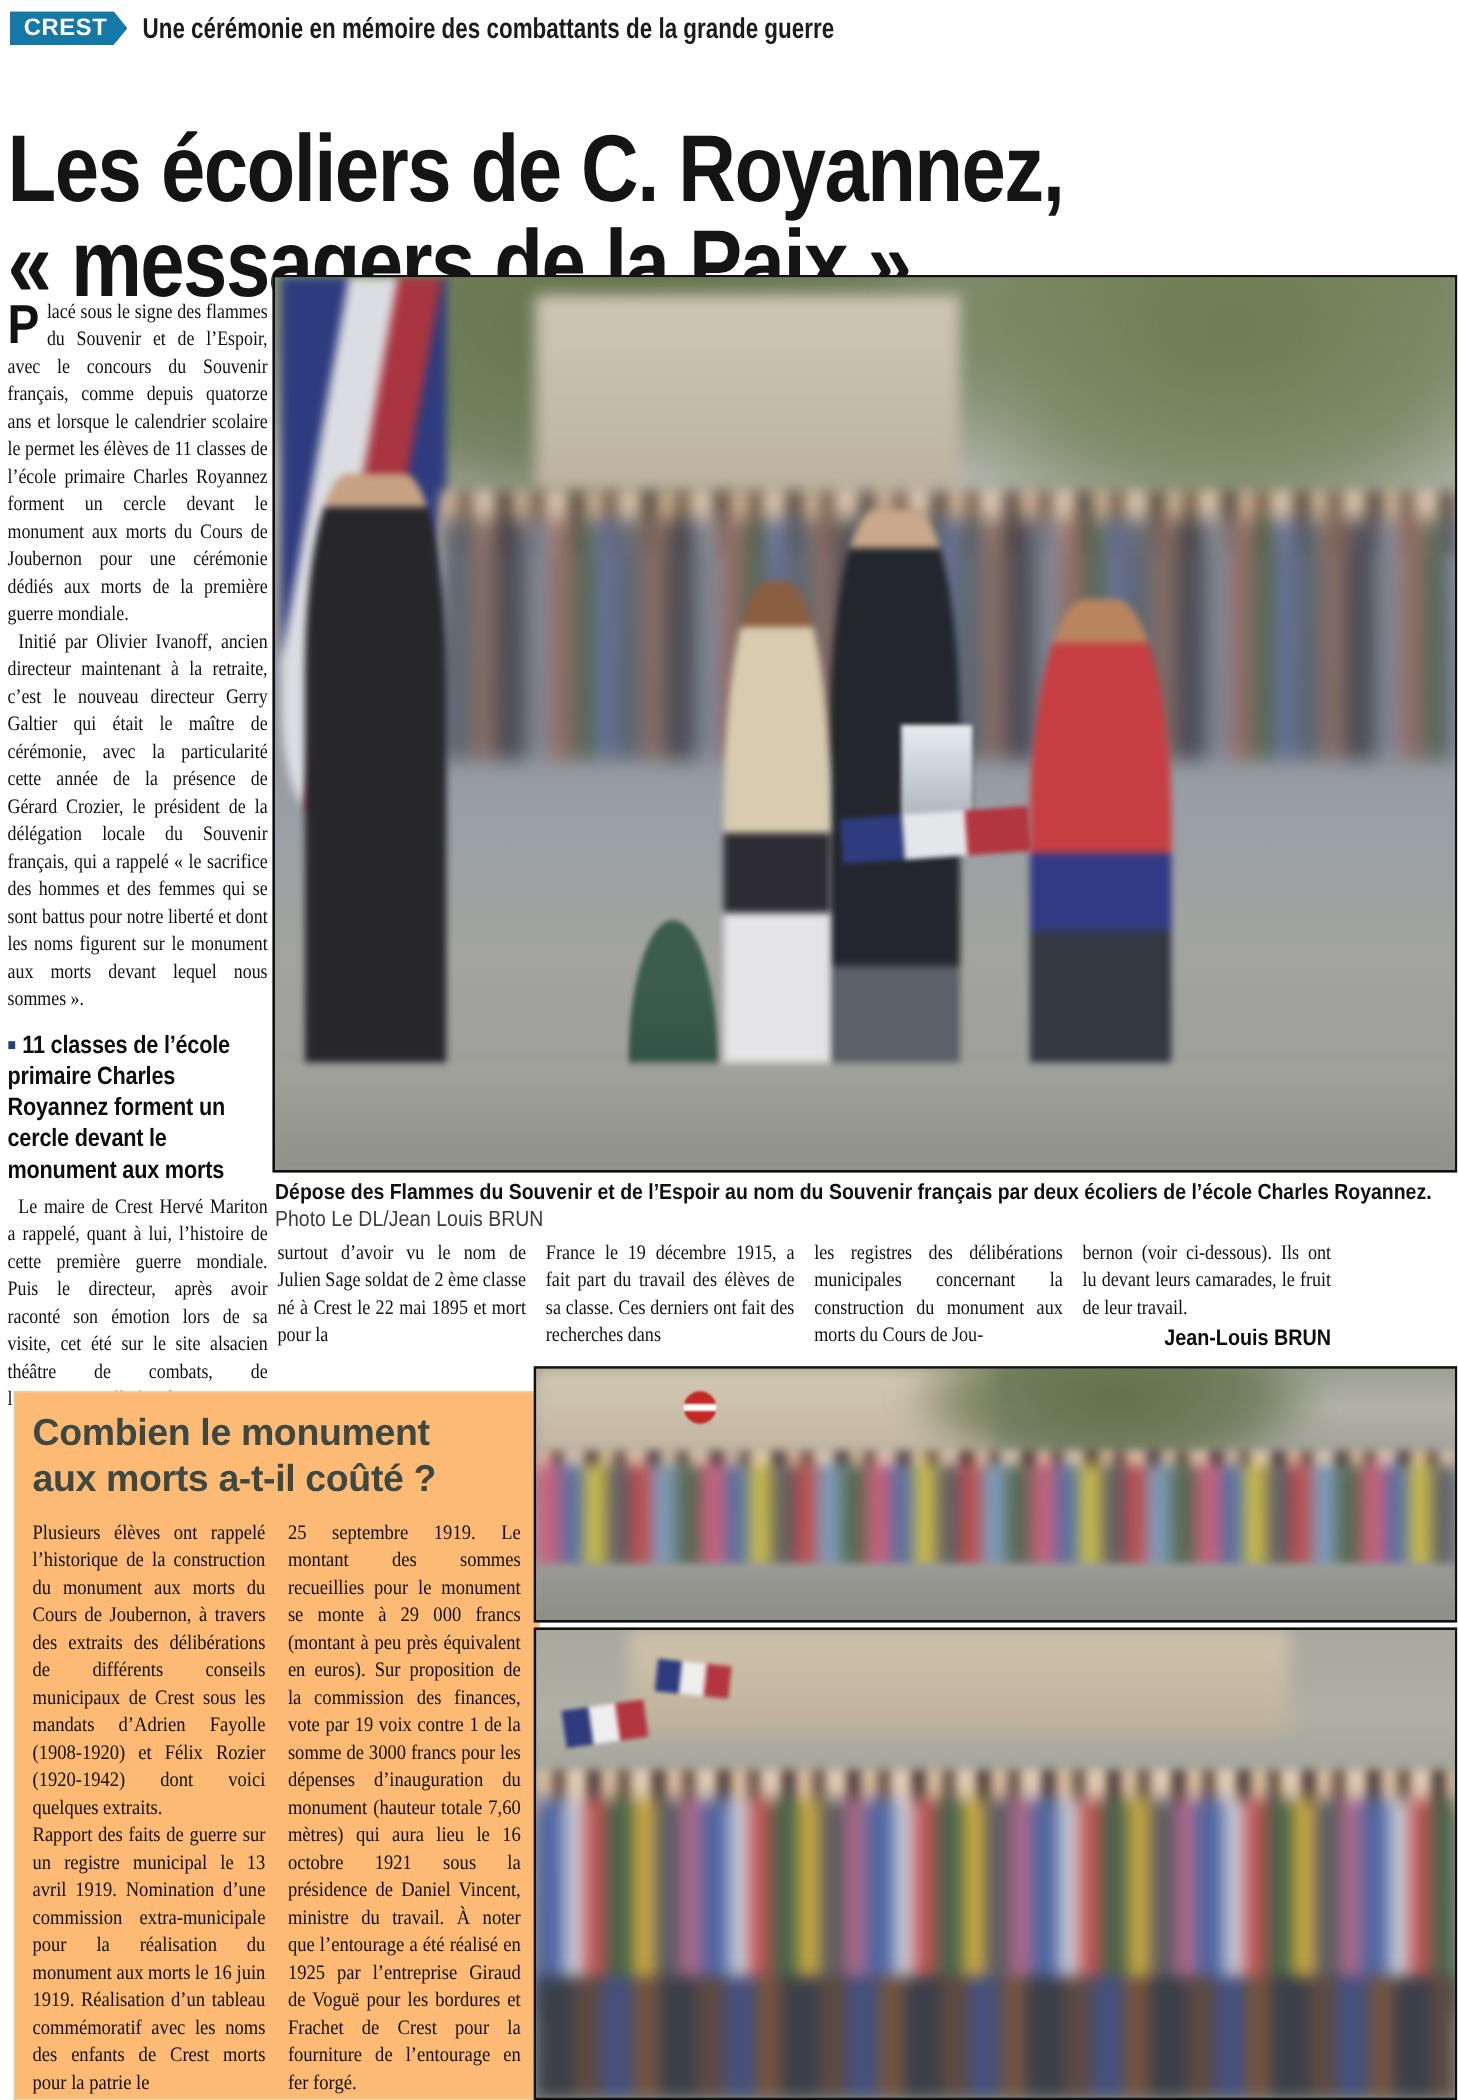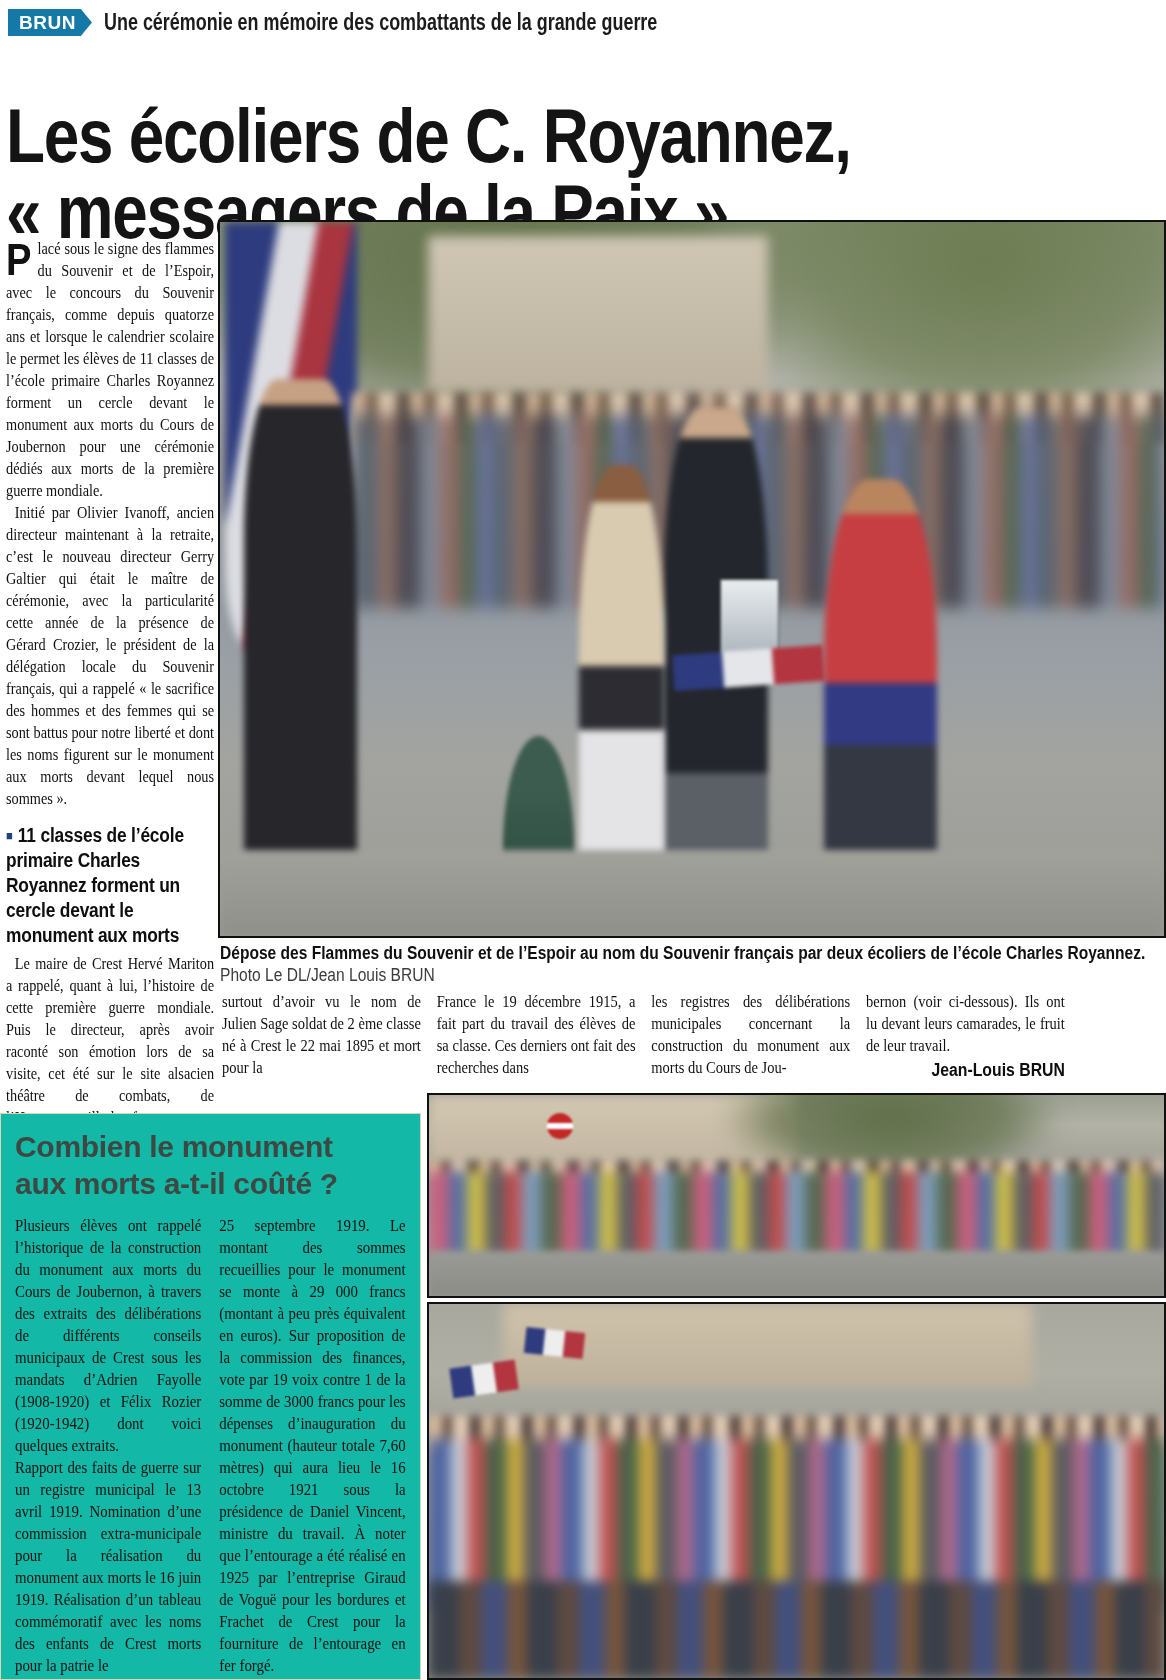--- a/index.html
+++ b/index.html
@@ -100,36 +100,36 @@
 
   
   .cols4{position:absolute;left:222px;top:991px;width:960px;transform:scaleX(.878);transform-origin:0 0;
          display:grid;grid-template-columns:repeat(4,1fr);column-gap:18px;
          font-size:16.5px;line-height:22px;text-align:justify;color:#101010;}
   .cols4 p{margin:0;}
   .byline{font-family:"Liberation Sans",sans-serif;font-weight:700;font-size:18px;
           text-align:right;margin-top:2px;color:#0e0e0e;}
 
   
-  .cost-box{position:absolute;left:0;top:1113px;width:421px;height:567px;background:#14b8a6;
+  .cost-box{position:absolute;left:11px;top:1113px;width:421px;height:567px;background:#fdba74;
             border:1px solid #ddd6b4;box-sizing:border-box;padding:14px 0 0 14px;overflow:hidden;}
   .box-title{font-family:"Liberation Sans",sans-serif;font-weight:700;font-size:30px;line-height:37px;
              color:#3e4843;letter-spacing:-.3px;width:350px;margin:0 0 13px 0;}
   .box-cols{display:grid;grid-template-columns:1fr 1fr;column-gap:20px;width:434px;
             transform:scaleX(.9);transform-origin:0 0;font-size:16.5px;line-height:22px;
             text-align:justify;color:#101010;}
   .box-cols p{margin:0;}
 </style>
 </head>
 <body>
 
 <div class="page">
 
   <div class="kicker-row">
-    <div class="badge">BRUN</div>
+    <div class="badge">CREST</div>
     <div class="kicker">Une cérémonie en mémoire des combattants de la grande guerre</div>
   </div>
 
   <h1 class="headline">
       <span>Les écoliers de C. Royannez,</span>
       <span>« messagers de la Paix »</span>
     </h1>
 
   <div class="left-col">
     <p><span class="dropcap">P</span><span>lacé sous le signe des flammes du Souvenir et de l’Espoir, avec le concours du Souvenir français, comme depuis quatorze ans et lorsque le calendrier scolaire le permet les élèves de 11 classes de l’école primaire Charles Royannez forment un cercle devant le monument aux morts du Cours de Joubernon pour une cérémonie dédiés aux morts de la première guerre mondiale.</span></p>

